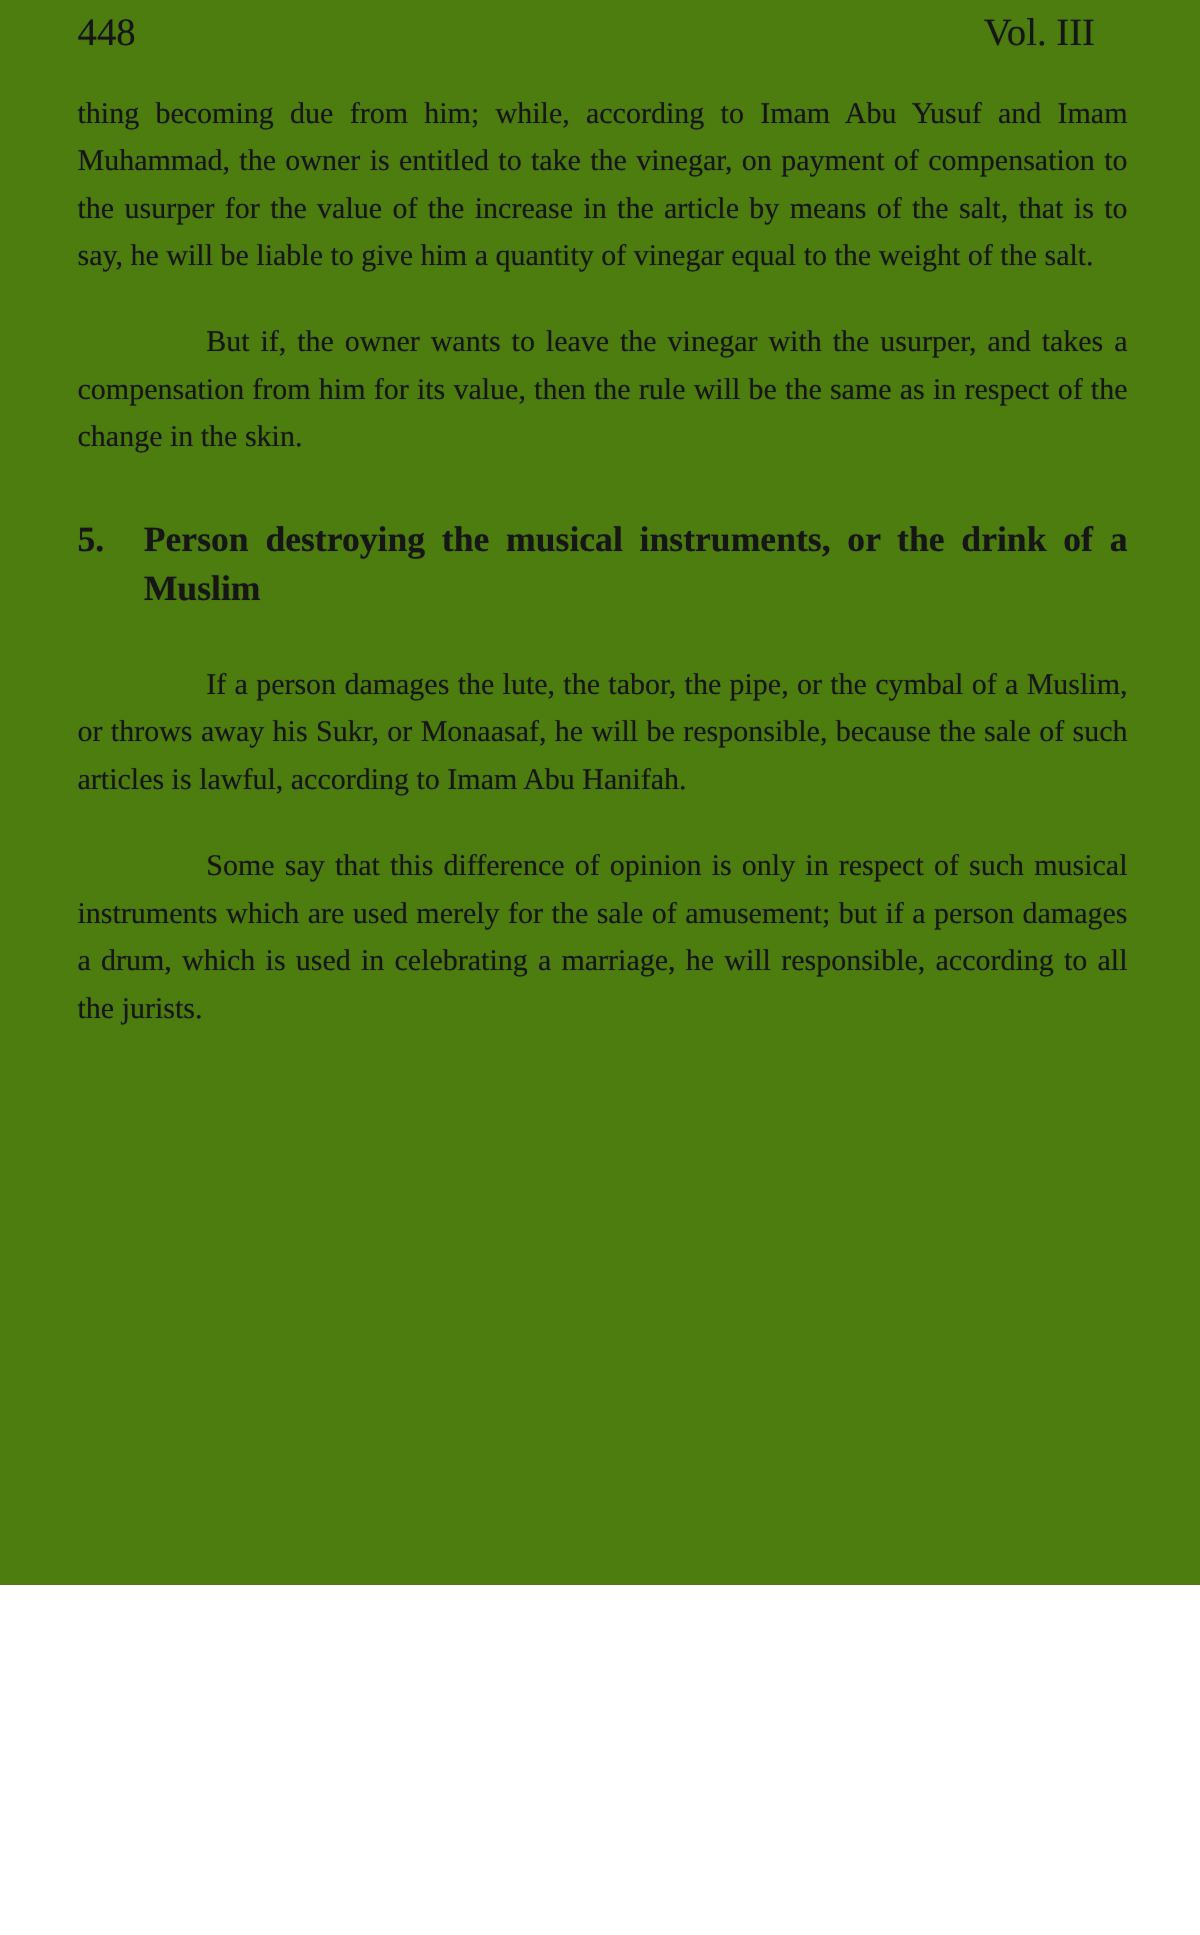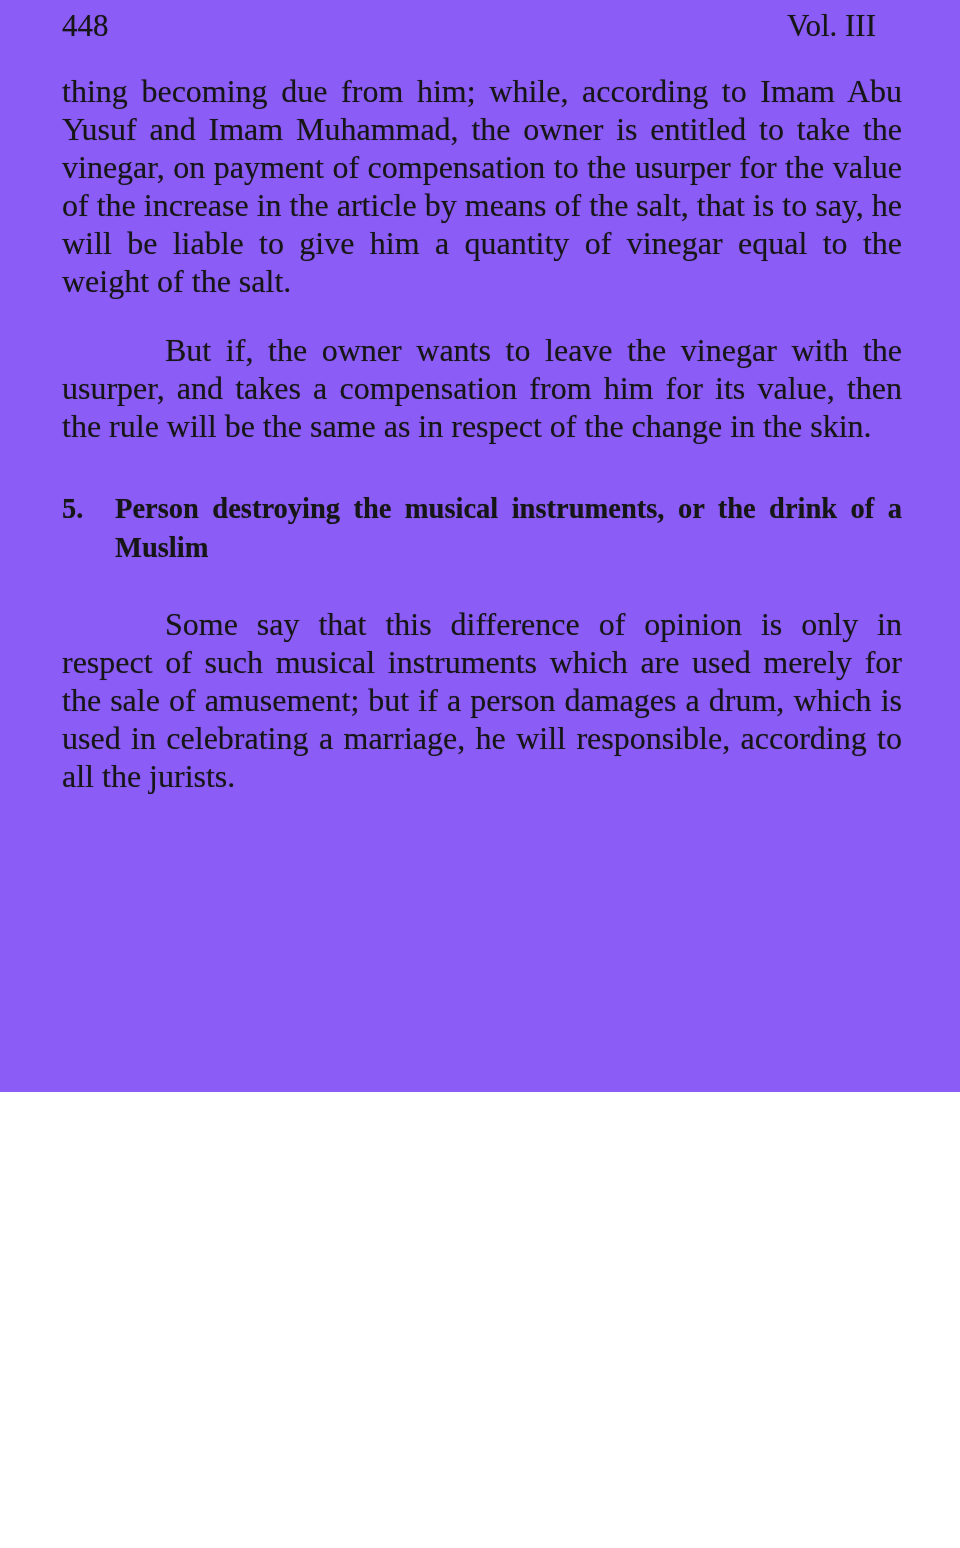--- a/index.html
+++ b/index.html
@@ -10,22 +10,22 @@
     width: 960px;
     height: 1548px;
     background: #ffffff;
     font-family: "Liberation Serif", "DejaVu Serif", serif;
     color: #161616;
     overflow: hidden;
   }
   .page {
     position: relative;
     width: 960px;
-    height: 1092px;
-    background: #8b5cf6;
+    height: 1268px;
+    background: #4d7c0f;
   }
   
   .page * {
     text-shadow: 0 0 0.8px rgba(25,25,25,0.45);
   }
 
   .page-header {
     position: absolute;
     top: 6px;
     left: 62px;
@@ -54,21 +54,21 @@
   }
 
   .content {
     position: absolute;
     top: 72px;
     left: 62px;
     right: 58px;
   }
   .content p {
     margin: 0 0 31px 0;
-    font-size: 32px;
+    font-size: 24px;
     line-height: 38px;
     text-align: justify;
     text-indent: 103px;
   }
   .content p.no-indent {
     text-indent: 0;
   }
   .section-heading {
     display: flex;
     margin: 44px 0 38px 0;
@@ -100,20 +100,21 @@
 
     <p class="no-indent">thing becoming due from him; while, according to Imam Abu Yusuf and Imam Muhammad, the owner is entitled to take the vinegar, on payment of compensation to the usurper for the value of the increase in the article by means of the salt, that is to say, he will be liable to give him a quantity of vinegar equal to the weight of the salt.</p>
 
     <p>But if, the owner wants to leave the vinegar with the usurper, and takes a compensation from him for its value, then the rule will be the same as in respect of the change in the skin.</p>
 
     <div class="section-heading">
       <span class="heading-number">5.</span>
       <span class="heading-text">Person destroying the musical instruments, or the drink of a Muslim</span>
     </div>
 
+    <p>If a person damages the lute, the tabor, the pipe, or the cymbal of a Muslim, or throws away his Sukr, or Monaasaf, he will be responsible, because the sale of such articles is lawful, according to Imam Abu Hanifah.</p>
 
 
     <p>Some say that this difference of opinion is only in respect of such musical instruments which are used merely for the sale of amusement; but if a person damages a drum, which is used in celebrating a marriage, he will responsible, according to all the jurists.</p>
 
 
 
   </div>
 
 </div>
 

